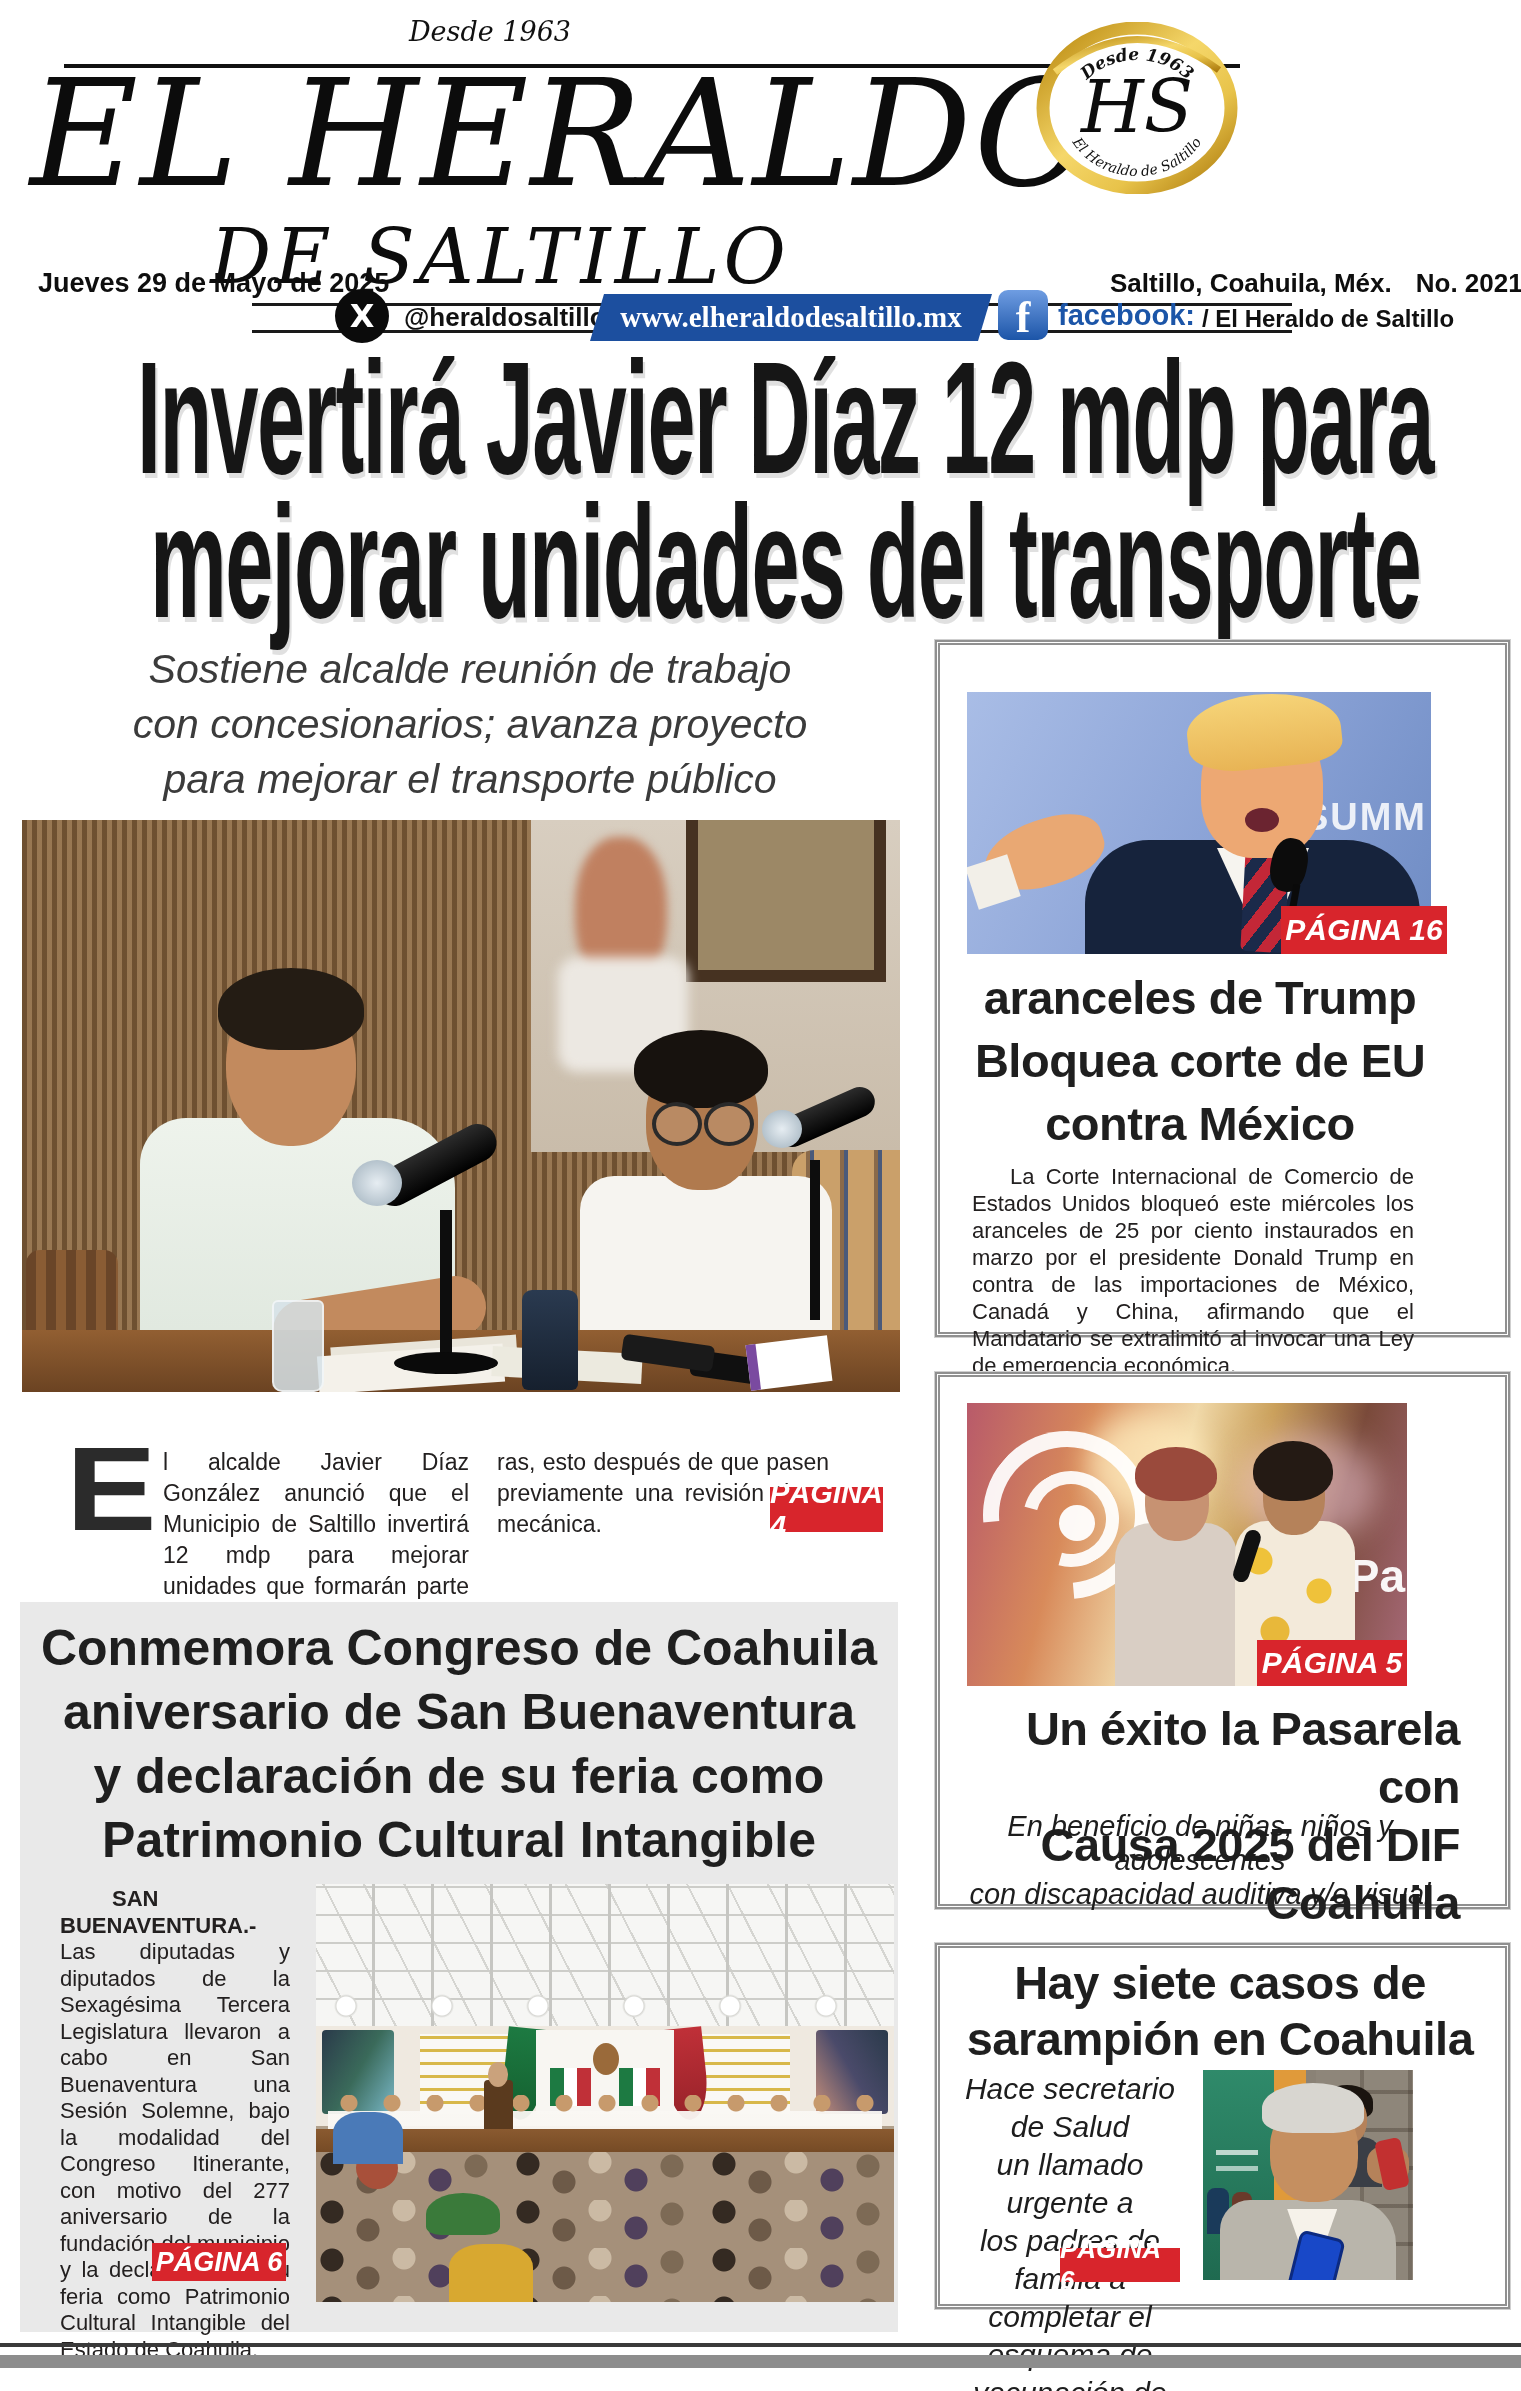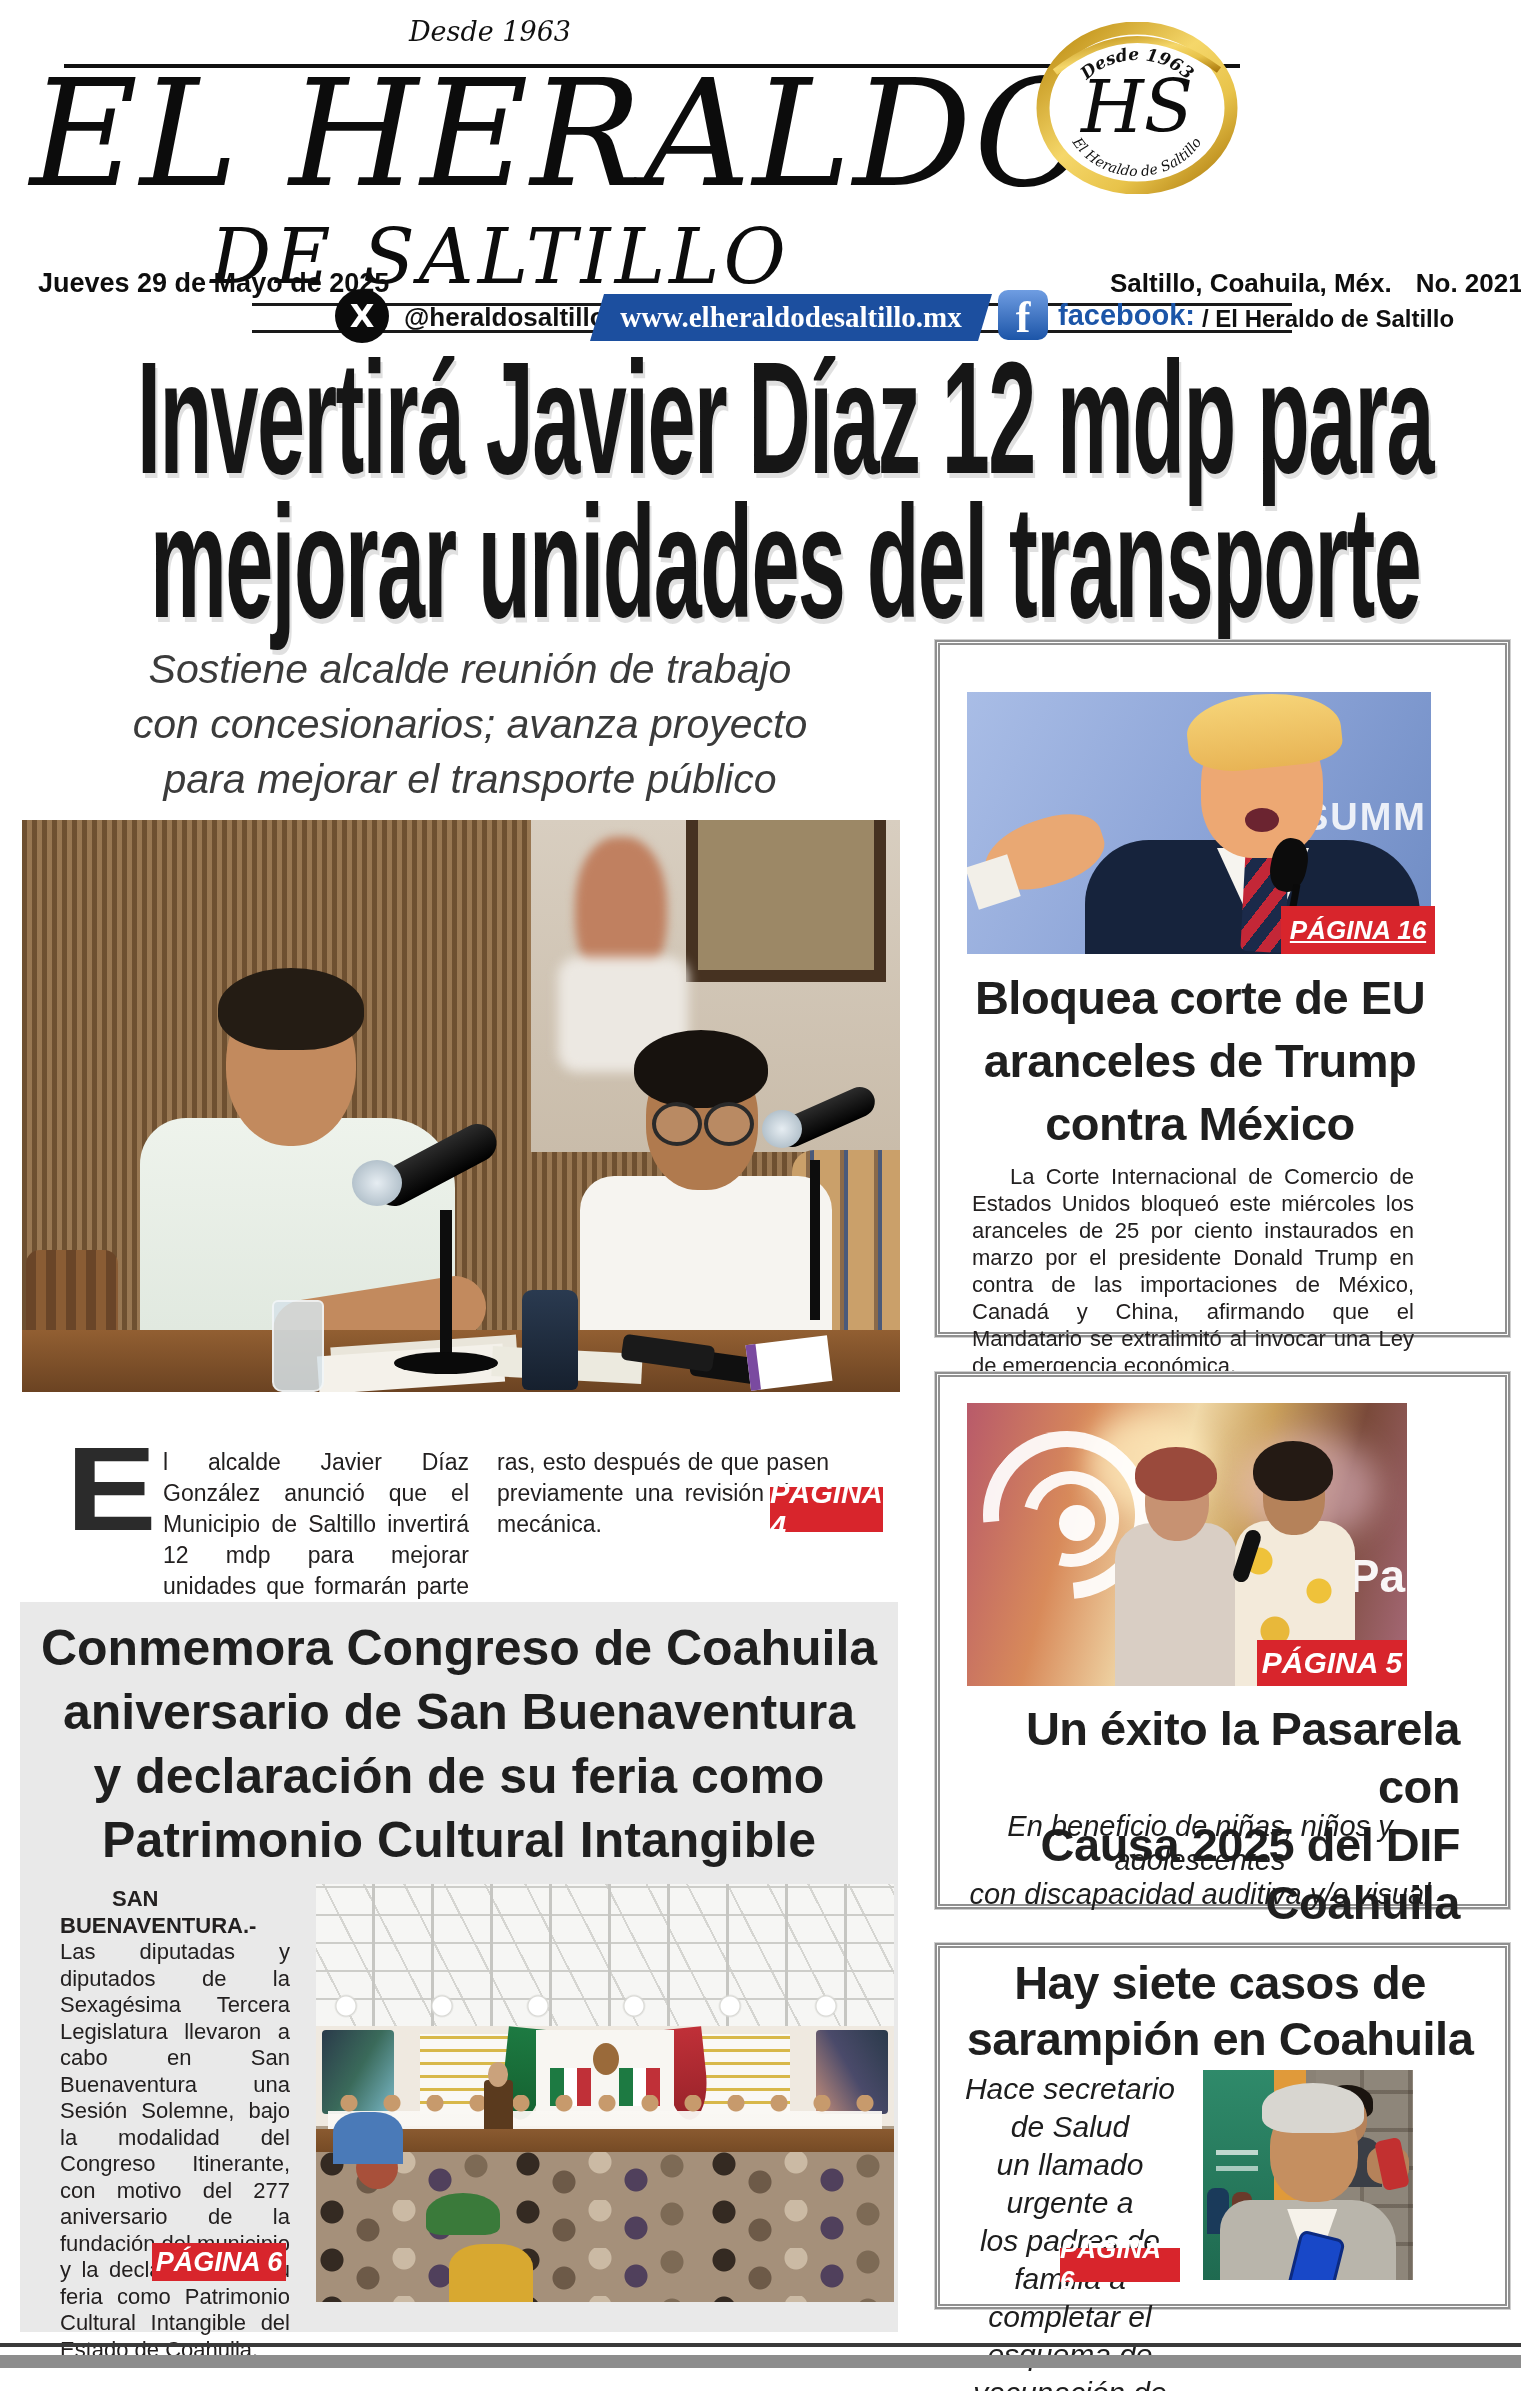--- a/index.html
+++ b/index.html
@@ -126,21 +126,21 @@
             clip-path:polygon(0 0,100% 0,52% 100%);}
   .tp-tie{left:276px;top:156px;width:44px;height:104px;border-radius:6px;transform:rotate(3deg);
           background:repeating-linear-gradient(125deg,#c32737 0 12px,#1b2a4a 12px 24px);}
   .tp-head{left:234px;top:26px;width:122px;height:140px;background:#eda873;border-radius:46% 46% 42% 42%;}
   .tp-hair{left:220px;top:2px;width:154px;height:74px;transform:rotate(-6deg);
            background:linear-gradient(#f6d478,#e8b455);border-radius:60% 70% 35% 45%;}
   .tp-mouth{left:278px;top:116px;width:34px;height:24px;background:#6b2430;border-radius:50%;}
   .tp-mic{left:304px;top:146px;width:36px;height:54px;background:#0c0c0c;border-radius:45%;
           transform:rotate(12deg);}
   .tp-stem{left:320px;top:192px;width:7px;height:74px;background:#0a0a0a;transform:rotate(10deg);}
-  .badge-p16{left:341px;top:261px;width:154px;height:48px;font-size:26px;text-decoration:underline;}
+  .badge-p16{left:341px;top:261px;width:166px;height:48px;font-size:30px;}
   .trump-hl{top:321px;}
   .trump-body{left:32px;top:518px;width:442px;text-indent:38px;}
 
   
   .pas-photo{left:27px;top:26px;width:440px;height:283px;
     background:linear-gradient(105deg,#b85a6a,#d88a5a 25%,#f0d8a8 45%,#caa05a 60%,#7a4a3a 78%,#a86a7a 100%);}
   .ps-bokeh1{left:120px;top:10px;width:120px;height:100px;border-radius:50%;
              background:rgba(255,236,190,.75);filter:blur(14px);}
   .ps-bokeh2{right:30px;top:30px;width:140px;height:110px;border-radius:50%;
              background:rgba(250,210,230,.5);filter:blur(16px);}
@@ -360,22 +360,22 @@
       <div class="tp-shirt"></div>
       <div class="tp-tie"></div>
       <div class="tp-head"></div>
       <div class="tp-hair"></div>
       <div class="tp-mouth"></div>
       <div class="tp-mic"></div>
       <div class="tp-stem"></div>
     </div>
     <div class="abs badge badge-p16">PÁGINA 16</div>
     <div class="abs box-hl trump-hl">
+      <div>aranceles de Trump</div>
       <div>Bloquea corte de EU</div>
-      <div>aranceles de Trump</div>
       <div>contra México</div>
     </div>
     <div class="abs box-body trump-body">La Corte Internacional de Comercio de Estados Unidos bloqueó este miércoles los aranceles de 25 por ciento instaurados en marzo por el presidente Donald Trump en contra de las importaciones de México, Canadá y China, afirmando que el Mandatario se extralimitó al invocar una Ley de emergencia económica.</div>
   </div>
 
   <div class="news-box" style="top:1372px;height:537px;">
     <div class="photo pas-photo">
       <div class="ps-bokeh1"></div>
       <div class="ps-bokeh2"></div>
       <div class="ps-sp1"></div>

